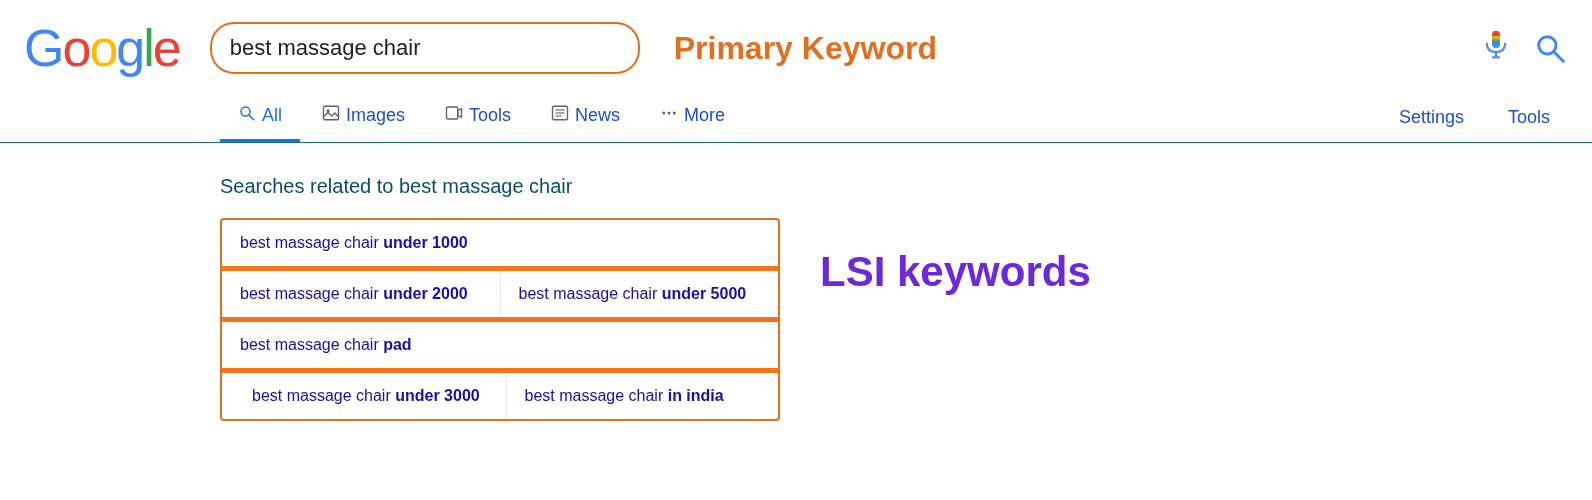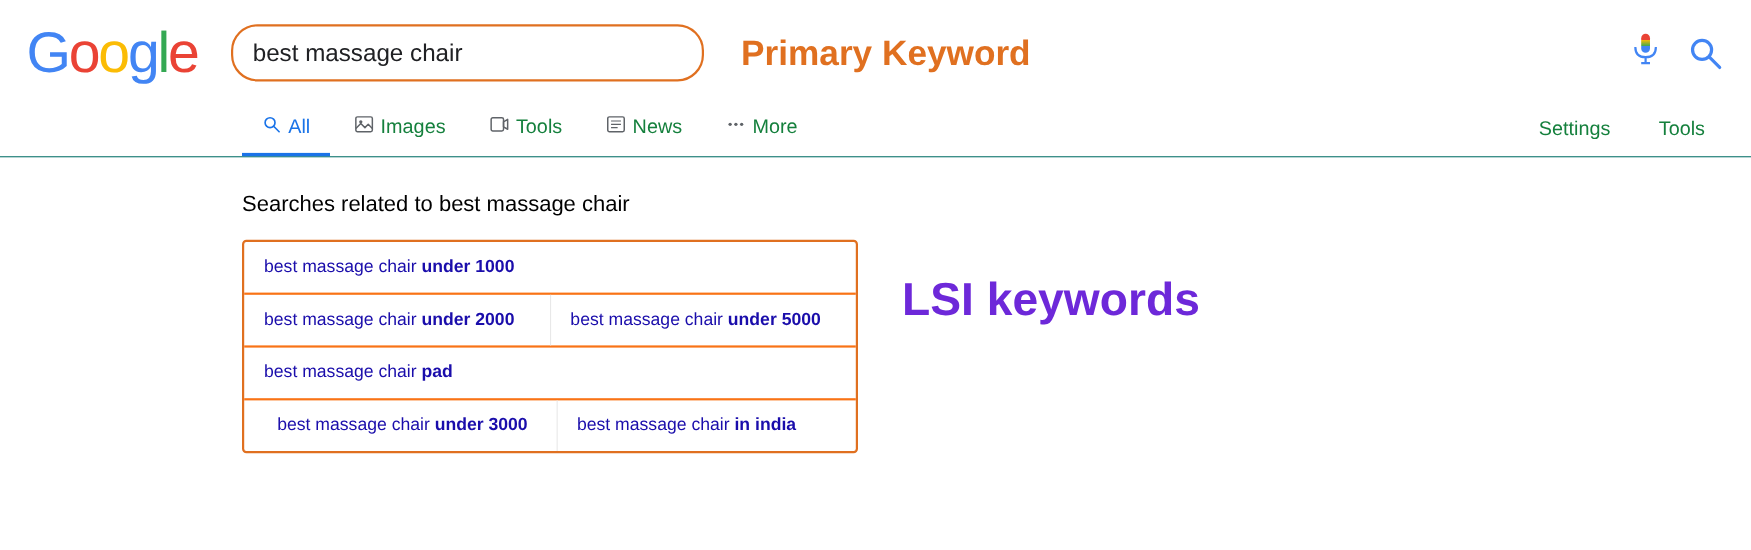--- a/index.html
+++ b/index.html
@@ -109,21 +109,21 @@
       align-items: center;
       gap: 4px;
       flex: 1;
     }
     .nav-item {
       display: flex;
       align-items: center;
       gap: 6px;
       padding: 12px 18px;
       font-size: 18px;
-      color: #15803d;
+      color: #1d4ed8;
       cursor: pointer;
       border-bottom: 3px solid transparent;
       text-decoration: none;
       white-space: nowrap;
     }
     .nav-item.active {
       color: #1a73e8;
       border-bottom: 3px solid #1a73e8;
     }
     .nav-item .nav-icon {
@@ -140,42 +140,42 @@
       justify-content: flex-end;
     }
 
     
     .main-content {
       padding: 32px 0 20px 220px;
     }
 
     .related-heading {
       font-size: 20px;
-      color: #000000;
+      color: #0c4a6e;
       margin-bottom: 20px;
       font-weight: 400;
     }
 
     
     .lsi-section {
       display: flex;
       align-items: flex-start;
       gap: 40px;
     }
 
     .lsi-grid-box {
       border: 2px solid #e07020;
       border-radius: 4px;
       padding: 0;
       width: 560px;
     }
 
     .lsi-row {
       display: flex;
-      border-bottom: 2px solid #f97316;
+      border-bottom: 5px solid #f97316;
     }
     .lsi-row:last-child {
       border-bottom: none;
       margin-left: 12px;
     }
     .lsi-cell {
       flex: 1;
       padding: 14px 18px;
       font-size: 16px;
       color: #1a0dab;

